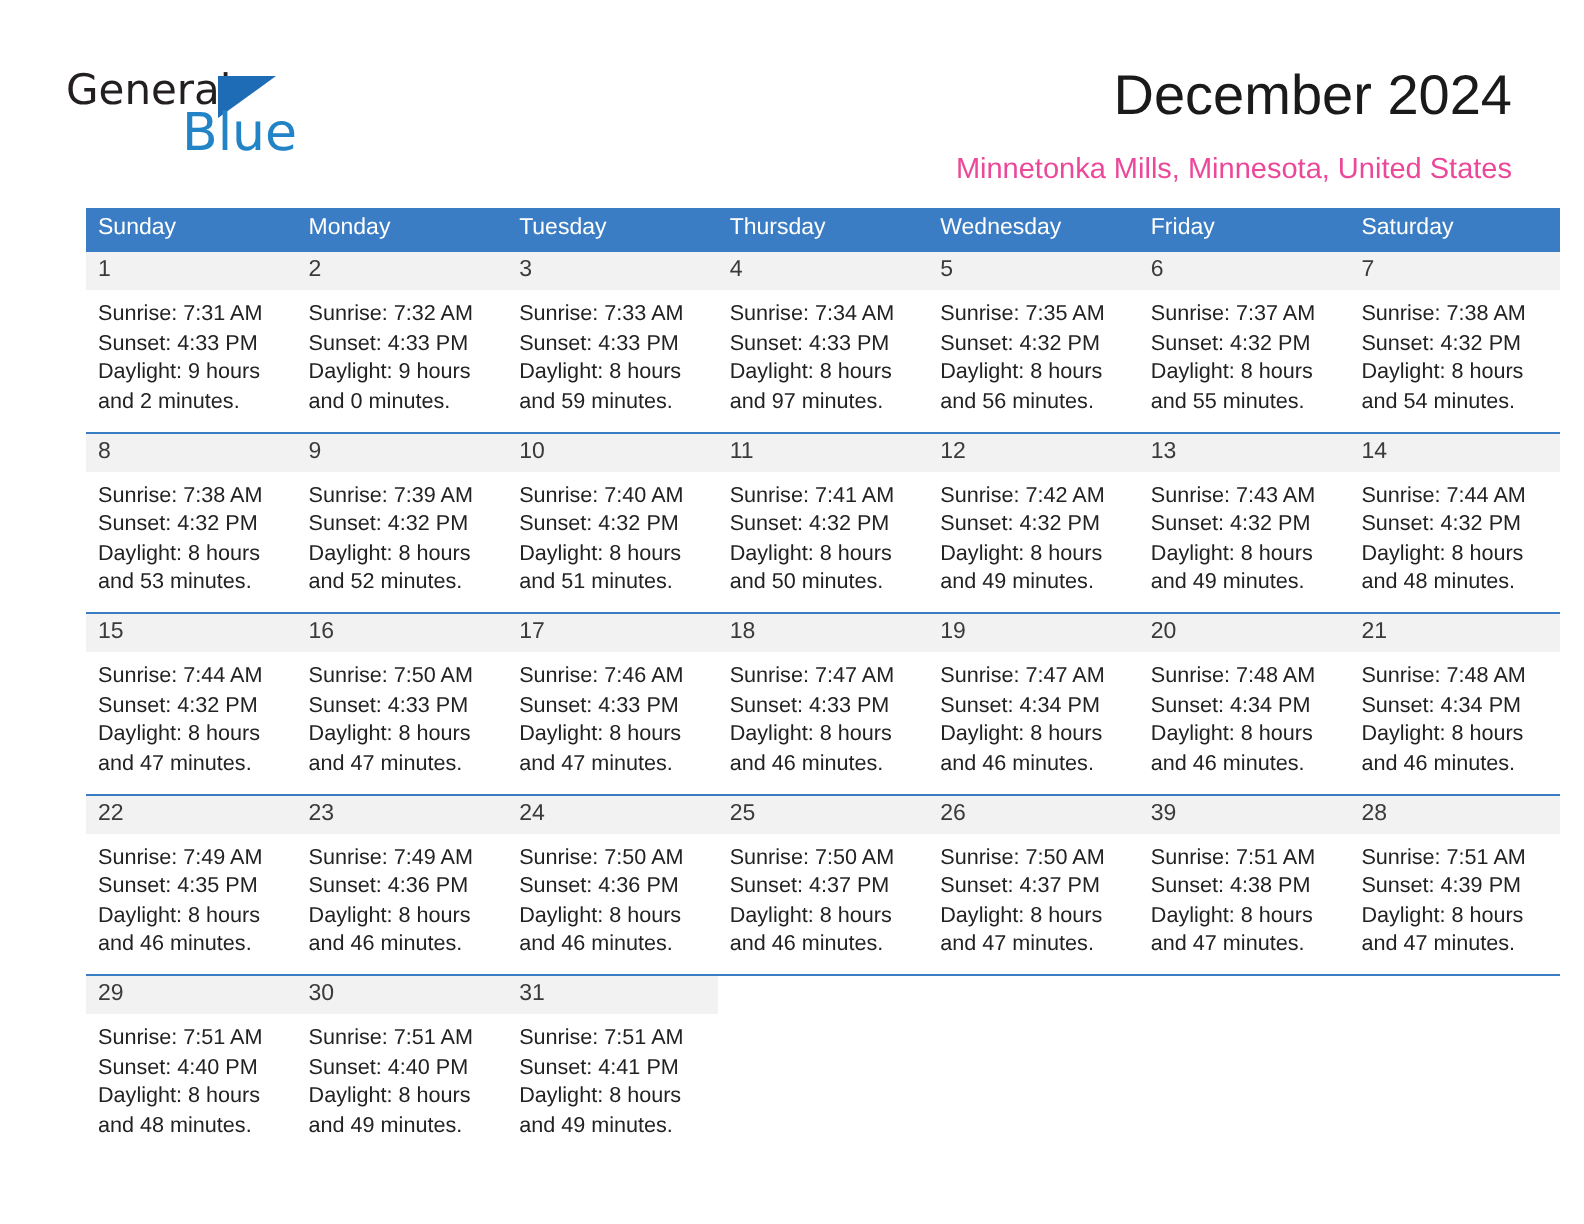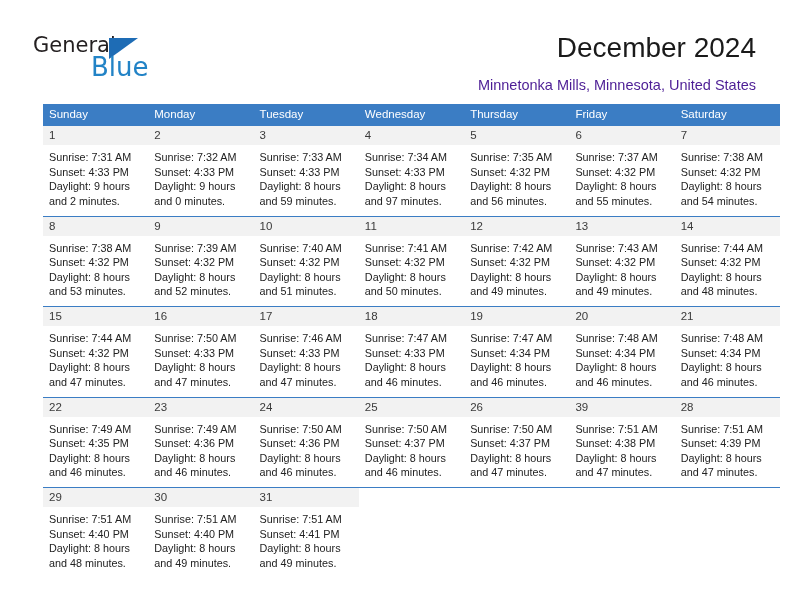--- a/index.html
+++ b/index.html
@@ -77,21 +77,21 @@
     text-align: left;
     white-space: nowrap;
     margin-left: 12px;
   }
   .subtitle {
     position: absolute;
     right: 36px;
     top: 77px;
     font-size: 14.5px;
     font-weight: 400;
-    color: #4c1d95;
+    color: #ec4899;
     text-align: right;
     white-space: nowrap;
   }
 
   
   .calendar {
     position: absolute;
     left: 28px;
     top: 104px;
     width: 737px;
@@ -168,22 +168,22 @@
     <div class="title">December 2024</div>
     <div class="subtitle">Minnetonka Mills, Minnesota, United States</div>
 
   </div>
 
   <div class="calendar">
     <div class="weekday-row" id="weekday-row">
         <div class="weekday">Sunday</div>
         <div class="weekday">Monday</div>
         <div class="weekday">Tuesday</div>
+        <div class="weekday">Thursday</div>
         <div class="weekday">Wednesday</div>
-        <div class="weekday">Thursday</div>
         <div class="weekday">Friday</div>
         <div class="weekday">Saturday</div>
       </div>
     <div id="weeks-container">
         <div class="week-row">
           <div class="day-cell">
             <div class="day-number-band">1</div>
             <div class="day-details">
               <div class="detail-line">Sunrise: 7:31 AM</div>
               <div class="detail-line">Sunset: 4:33 PM</div>

